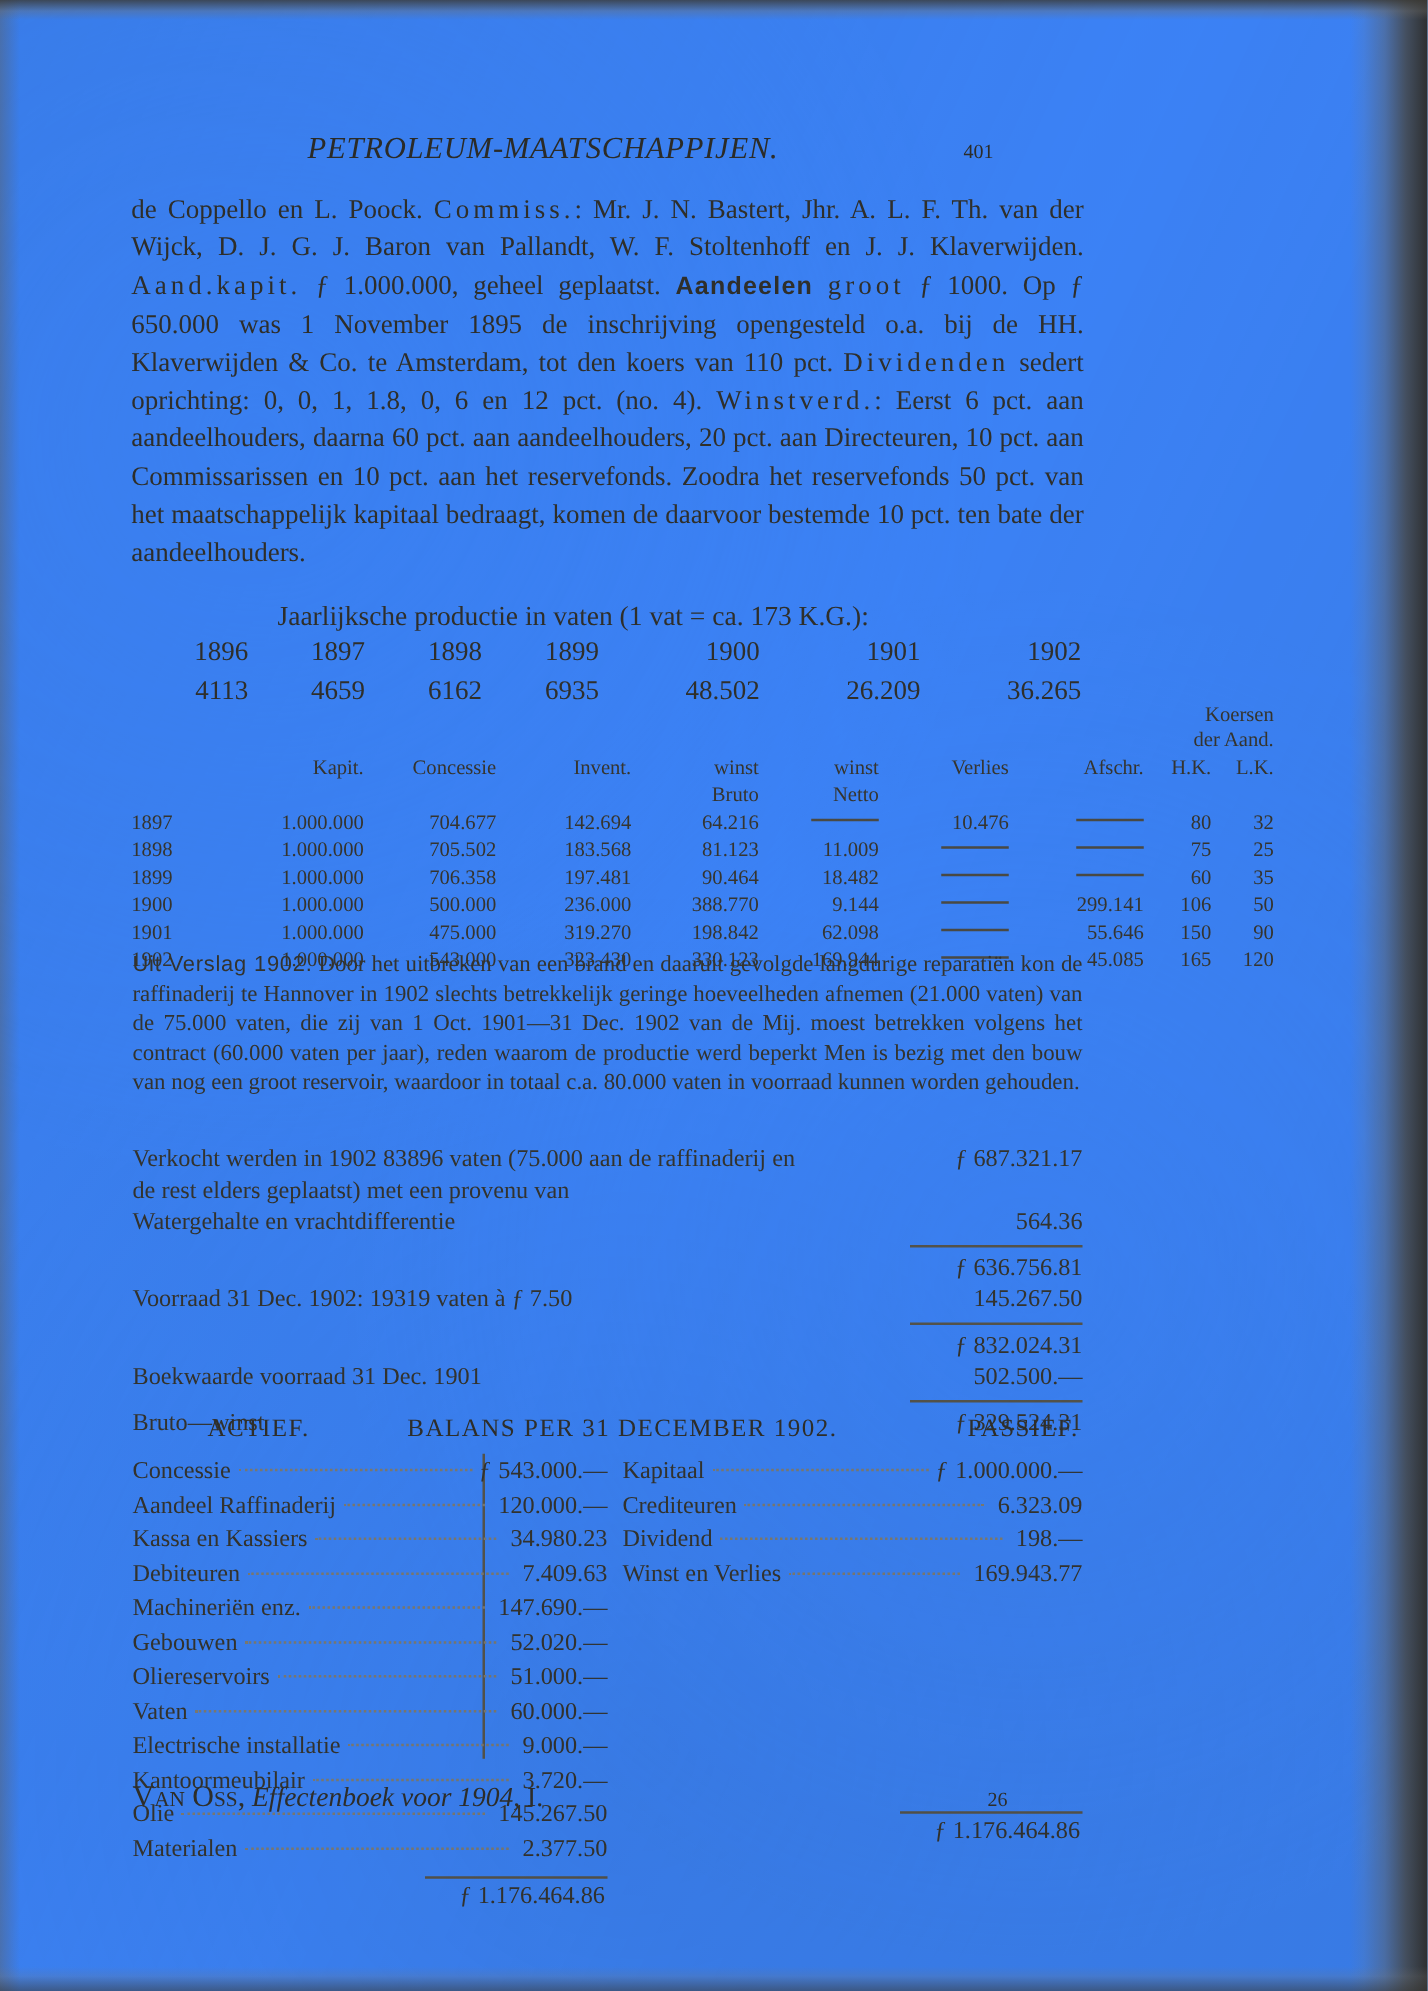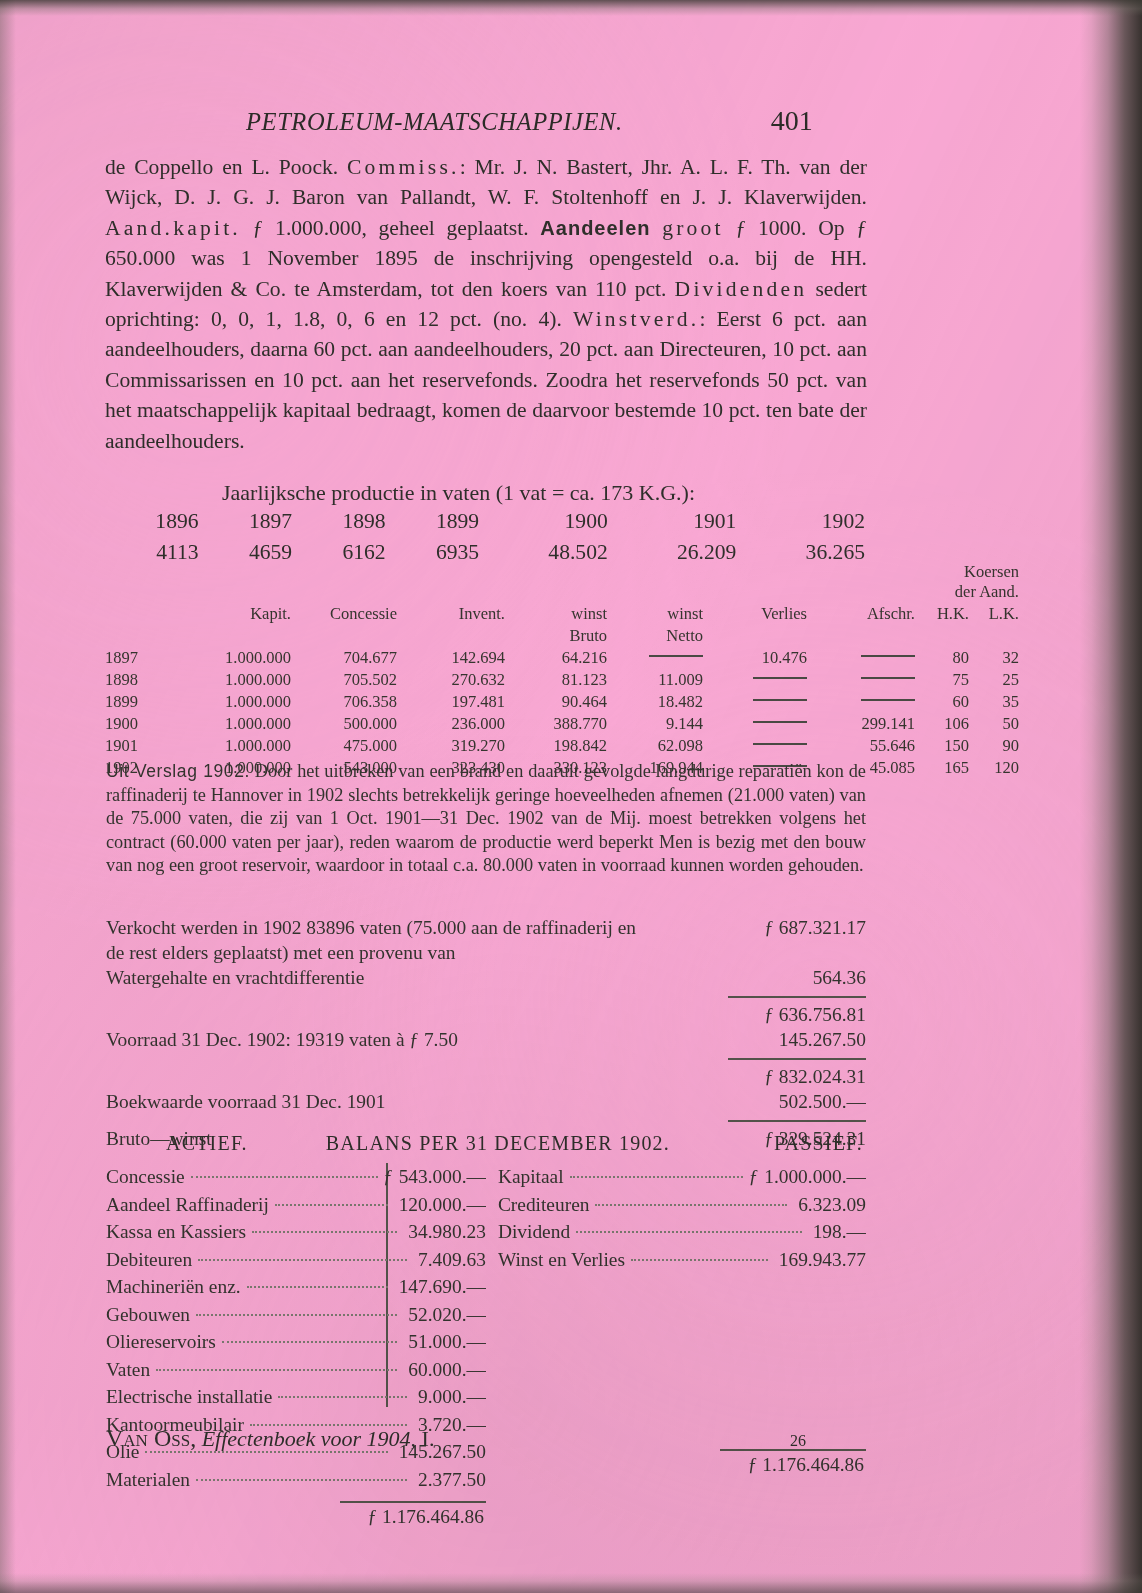--- a/index.html
+++ b/index.html
@@ -4,21 +4,21 @@
 <style>
   html, body {
     margin: 0;
     padding: 0;
     background: #6e6a63;
   }
   .page {
     position: relative;
     width: 1142px;
     height: 1593px;
-    background: #f9a8d4;
+    background: #3b82f6;
     overflow: hidden;
     font-family: "Liberation Serif", "DejaVu Serif", serif;
     color: #30302c;
   }
   
   .scan-right-edge {
     position: absolute;
     top: 0; right: 0;
     width: 62px; height: 100%;
     background: linear-gradient(to right,
@@ -86,21 +86,21 @@
     align-items: baseline;
   }
   .running-title {
     font-style: italic;
     font-size: 24.5px;
     letter-spacing: 0.6px;
     margin-left: 246px;
     color: #2c2c28;
   }
   .page-number {
-    font-size: 28px;
+    font-size: 16px;
     margin-left: 148px;
     color: #2c2c28;
   }
 
   
   .body-block {
     position: absolute;
     left: 105px;
     top: 152px;
     width: 762px;
@@ -388,21 +388,21 @@
             <td class="c-netto"><span class="dash"></span></td>
             <td class="c-verl">10.476</td>
             <td class="c-afs"><span class="dash"></span></td>
             <td class="c-hk">80</td>
             <td class="c-lk">32</td>
           </tr>
           <tr>
             <td class="c-year">1898</td>
             <td class="c-kapit">1.000.000</td>
             <td class="c-conc">705.502</td>
-            <td class="c-inv">270.632</td>
+            <td class="c-inv">183.568</td>
             <td class="c-bruto">81.123</td>
             <td class="c-netto">11.009</td>
             <td class="c-verl"><span class="dash"></span></td>
             <td class="c-afs"><span class="dash"></span></td>
             <td class="c-hk">75</td>
             <td class="c-lk">25</td>
           </tr>
           <tr>
             <td class="c-year">1899</td>
             <td class="c-kapit">1.000.000</td>

